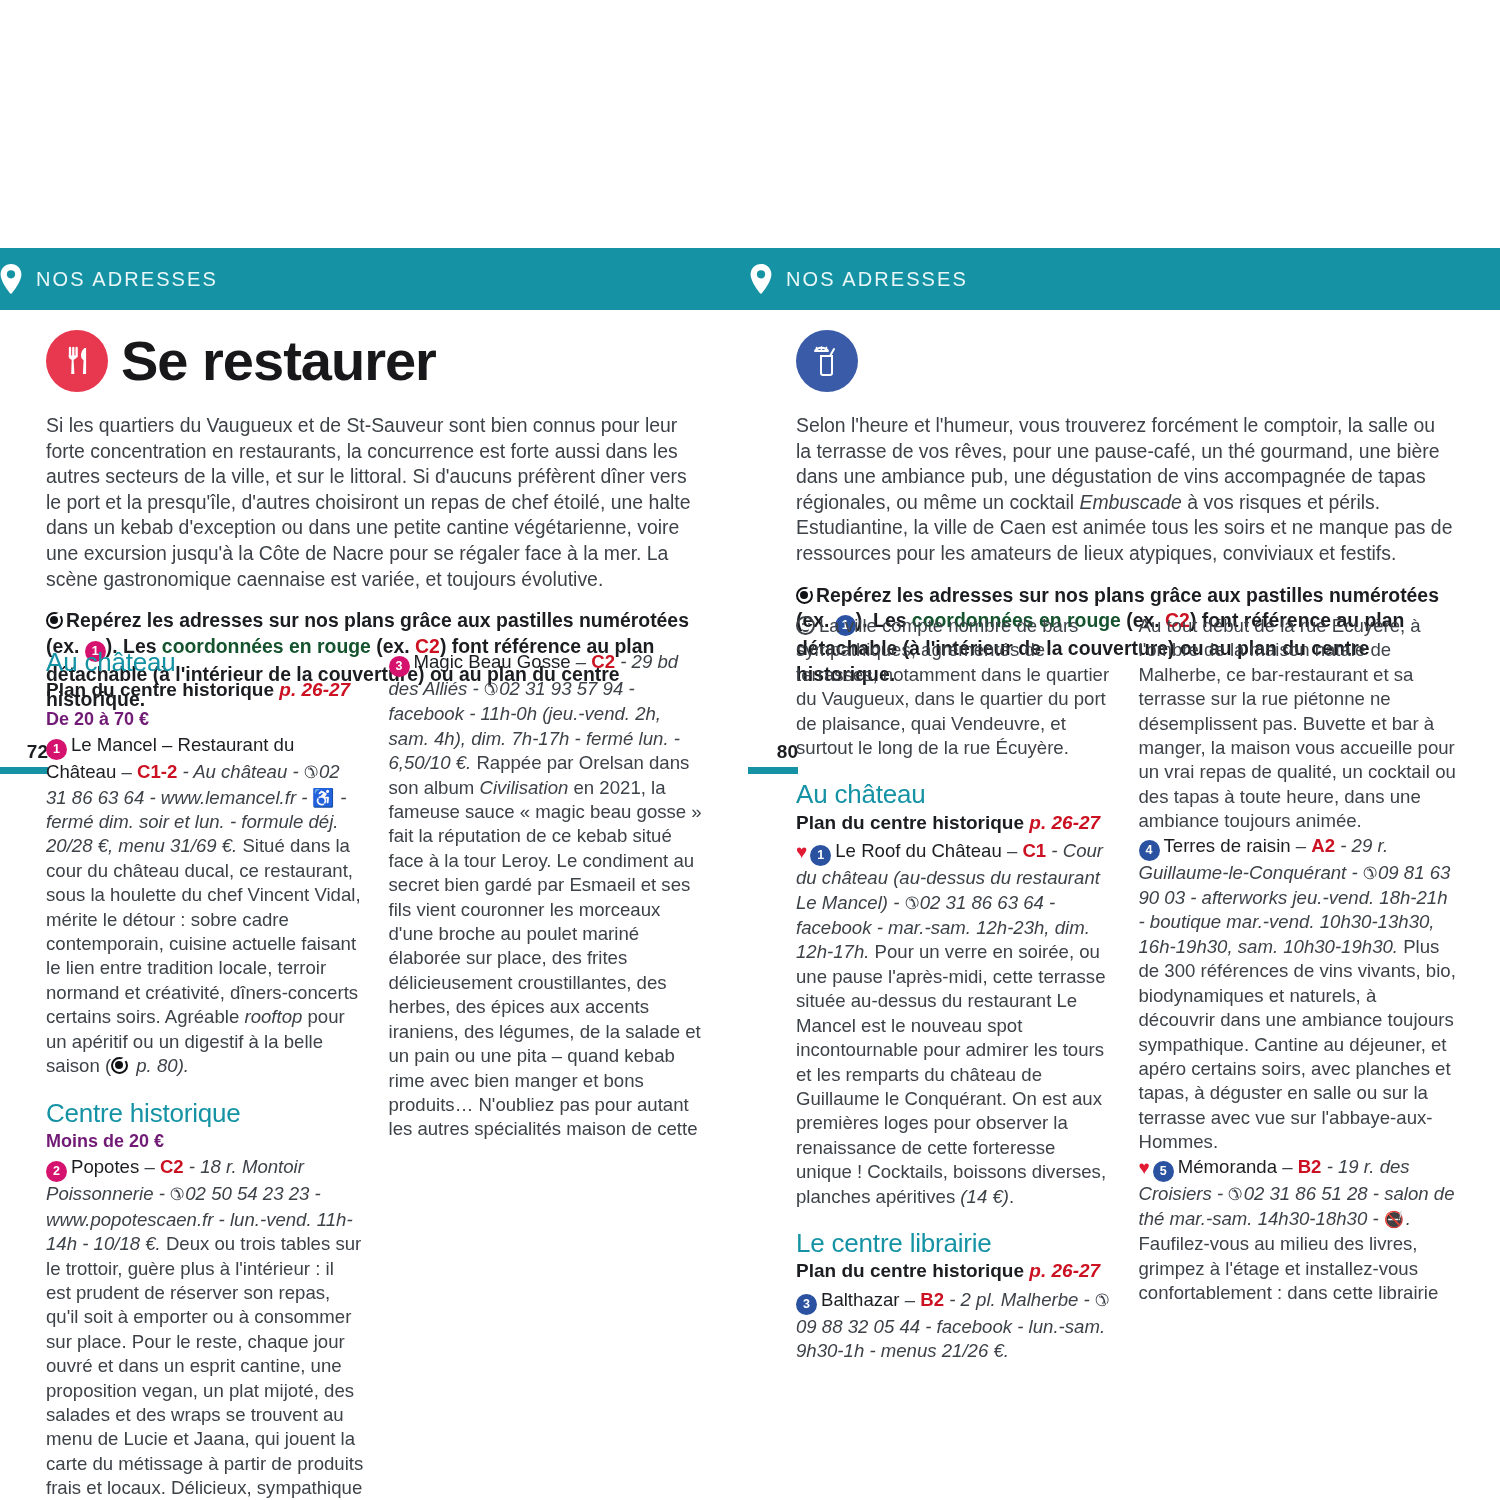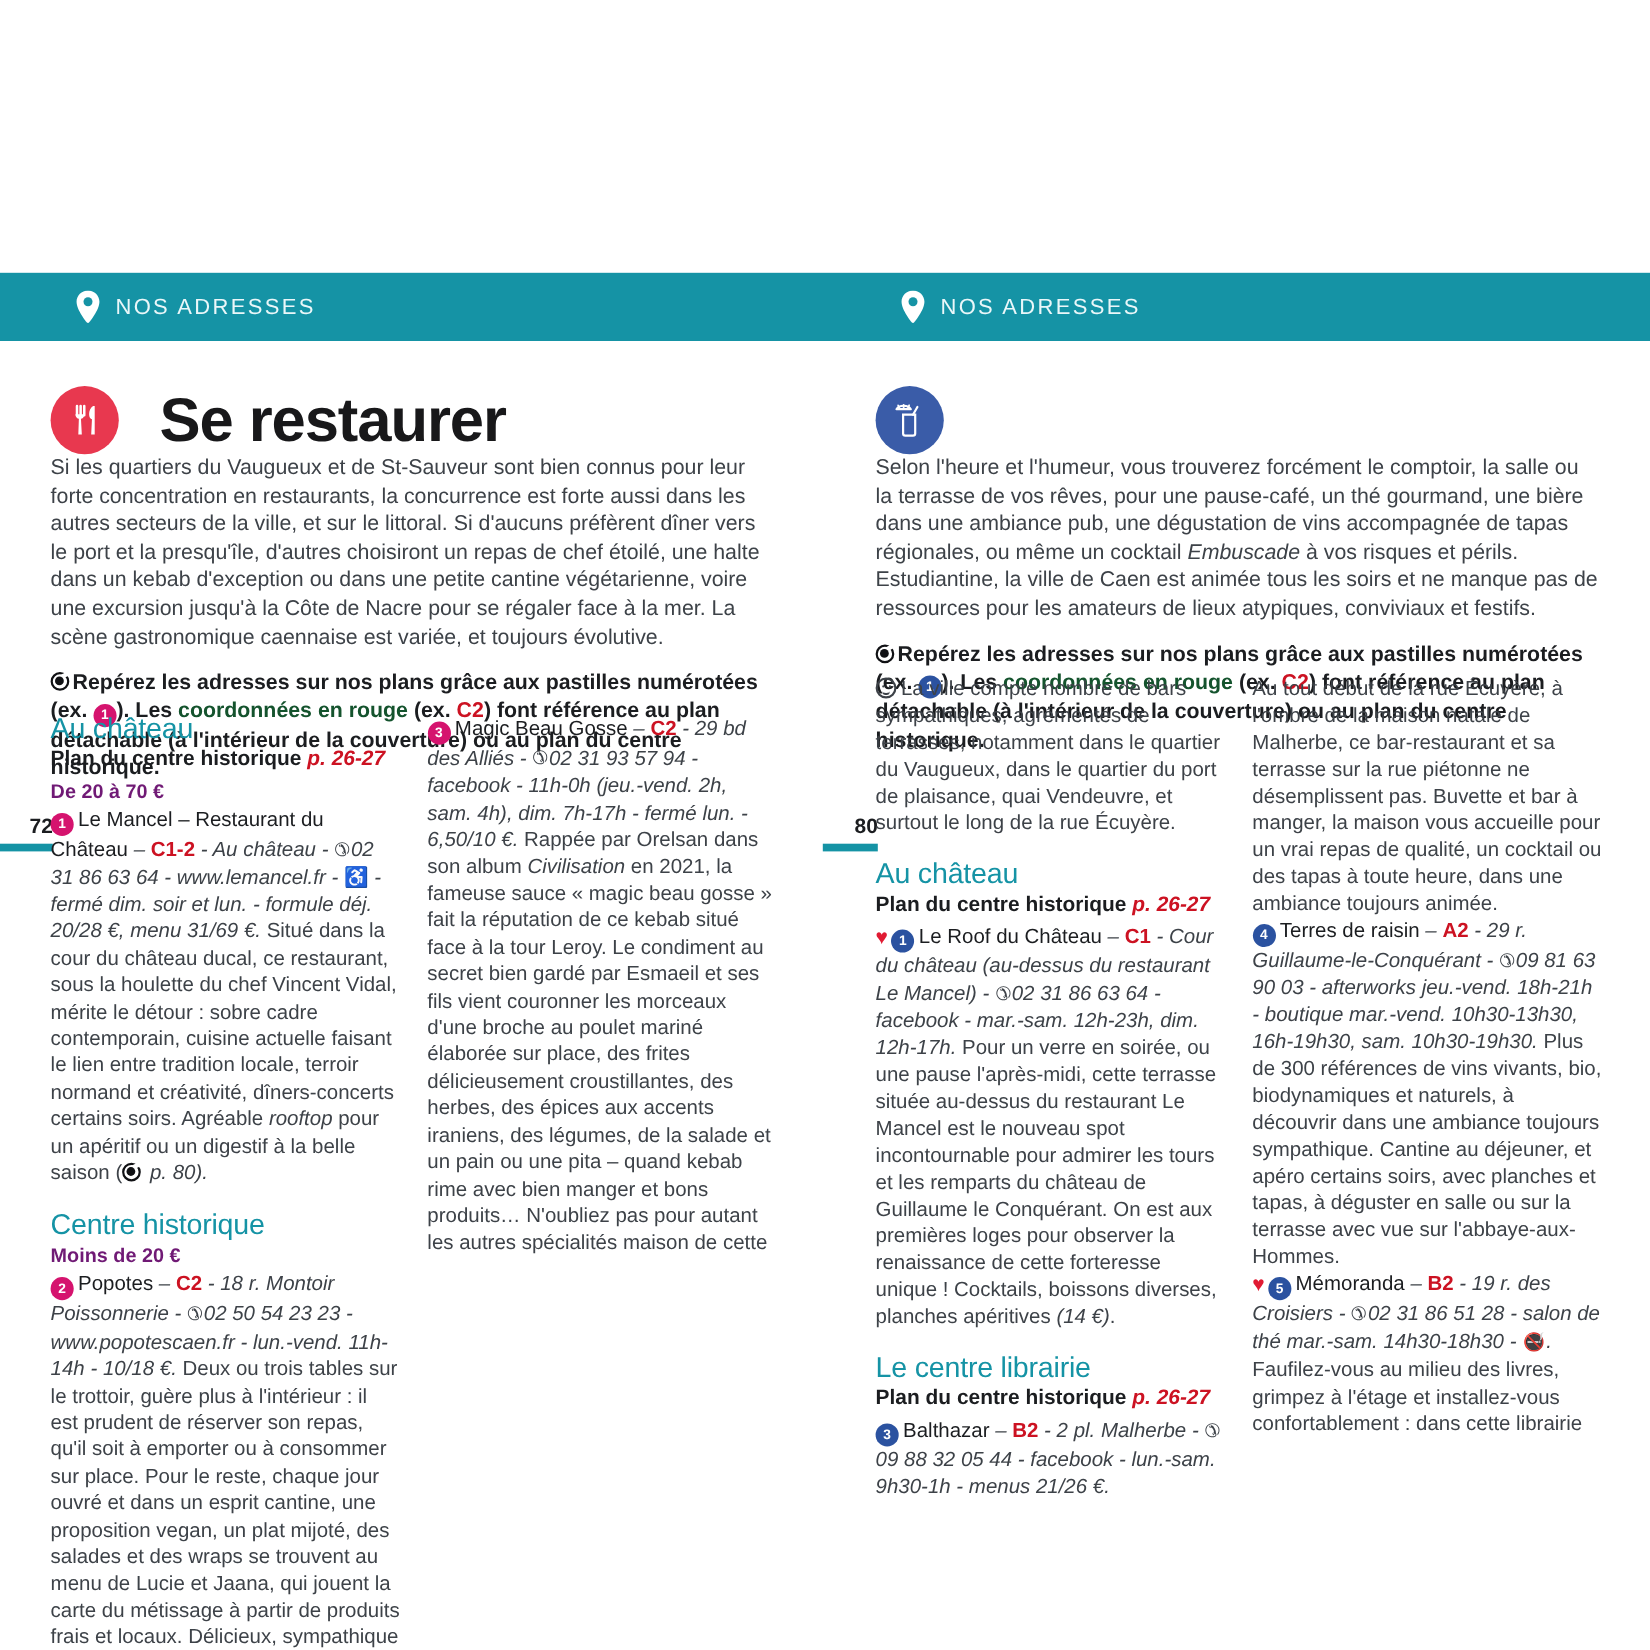--- a/index.html
+++ b/index.html
@@ -28,41 +28,38 @@
   .topband {
     position: absolute;
     top: 0; left: 0;
     width: 750px; height: 62px;
     background: #1593a5;
   }
   .topband-inner {
     display: flex;
     align-items: center;
     height: 62px;
-    padding-left: 46px;
     gap: 14px;
-    margin-left: 23px;
   }
   .pin-icon { width: 22px; height: 30px; display: block; }
   .topband-label {
     color: #eaf7f9;
     font-size: 20px;
     letter-spacing: 2.1px;
     font-weight: 400;
     white-space: nowrap;
   }
 
   
   .sec-title-row {
     position: absolute;
     top: 82px; left: 46px;
     display: flex;
     align-items: center;
-    gap: 37px;
-    margin-top: 21px;
+    gap: 13px;
   }
   .sec-badge {
     width: 62px; height: 62px;
     border-radius: 50%;
     display: flex; align-items: center; justify-content: center;
     flex: 0 0 auto;
   }
   .sec-badge.red  { background: #e8384f; }
   .sec-badge.blue { background: #3a5ca8; }
   .sec-title {

